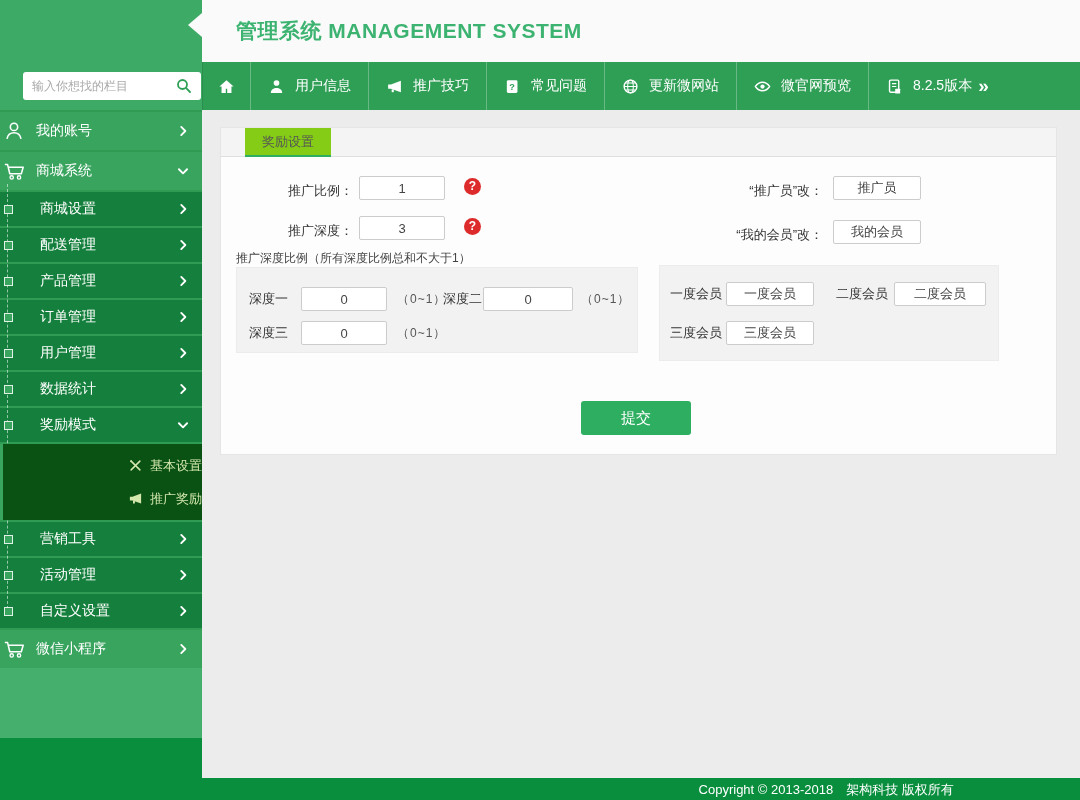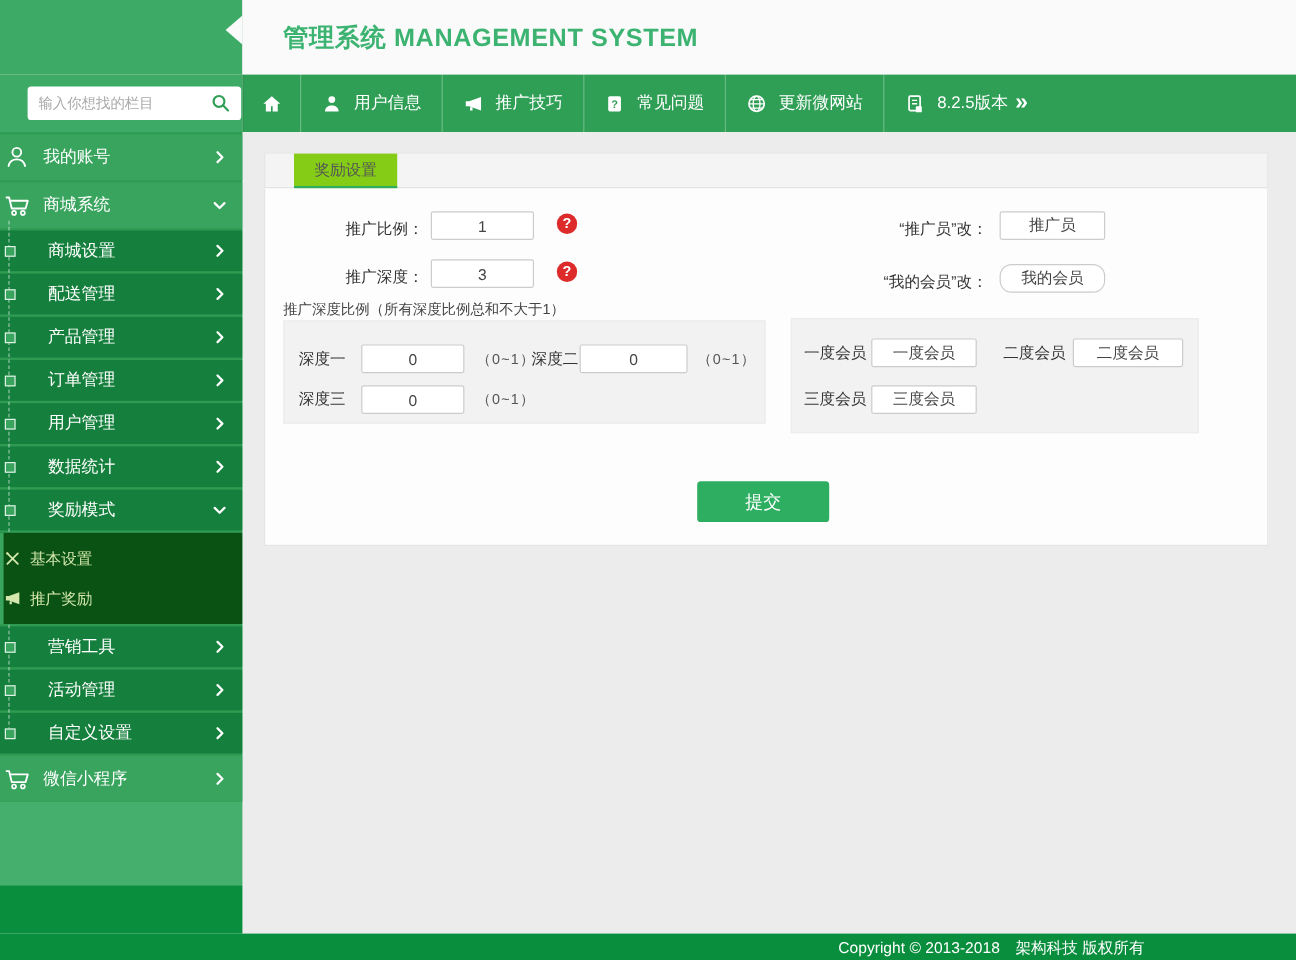--- a/index.html
+++ b/index.html
@@ -69,21 +69,21 @@
     display:flex; align-items:center; cursor:pointer; position:relative; padding:0 12px 0 40px;
   }
   .smi::before {
     content:""; position:absolute; left:4px; top:50%; margin-top:-4px; width:7px; height:7px;
     border:1px solid rgba(255,255,255,.85); background:#38a45e; z-index:2;
   }
   .smi .milabel { flex:1; }
 
   .darkmenu { background:#0a5213; border-left:3px solid #38a45e; padding:5px 0; margin-bottom:2px; position:relative; z-index:3; }
   .dmi {
-    height:33px; display:flex; align-items:center; justify-content:flex-start; gap:7px;
+    height:33px; display:flex; align-items:center; justify-content:flex-end; gap:7px;
     color:#d4e7ad; font-size:13px; cursor:pointer;
   }
   .dmi .dicon { width:15px; height:15px; flex:none; }
   .mi-last { margin-top:2px; }
 
   
   .content { flex:1; background:#ececec; min-width:0; }
   .panel { margin:17px 23px 0 18px; }
   .tabbar { height:30px; background:#f4f4f4; border:1px solid #e5e5e5; border-bottom:1px solid #e0e0e0; display:flex; }
   .tab {
@@ -171,20 +171,27 @@
         </svg>
         <span>常见问题</span>
       </div>
       <div class="nav-item">
         <svg class="nicon" viewBox="0 0 24 24">
           <circle cx="12" cy="12" r="9" fill="none" stroke="#fff" stroke-width="2"></circle>
           <ellipse cx="12" cy="12" rx="4" ry="9" fill="none" stroke="#fff" stroke-width="1.5"></ellipse>
           <path d="M3.5 12h17M5 7h14M5 17h14" stroke="#fff" stroke-width="1.5" fill="none"></path>
         </svg>
         <span>更新微网站</span>
+      </div>
+      <div class="nav-item">
+        <svg class="nicon" viewBox="0 0 24 24">
+          <path d="M2 12s4-6 10-6 10 6 10 6-4 6-10 6S2 12 2 12z" fill="none" stroke="#fff" stroke-width="2"></path>
+          <circle cx="12" cy="12" r="3" fill="#fff"></circle>
+        </svg>
+        <span>微官网预览</span>
       </div>
       <div class="nav-item">
         <svg class="nicon" viewBox="0 0 24 24">
           <rect x="5" y="3" width="13" height="17" rx="1.5" fill="none" stroke="#fff" stroke-width="2"></rect>
           <path d="M8.5 8h6M8.5 12h6" stroke="#fff" stroke-width="1.7"></path>
           <rect x="13" y="15" width="7" height="7" rx="1" fill="#fff"></rect>
         </svg>
         <span>8.2.5版本</span>
         <span class="nav-suffix">»</span>
       </div>
@@ -326,21 +333,21 @@
           <span class="abs help" style="left:243px;top:21px">?</span>
 
           <span class="abs flabel" style="left:402px;top:22px;width:200px">“推广员”改：</span>
           <input class="abs fin" style="left: 612px; top: 19px; width: 88px;" value="推广员">
 
           <span class="abs flabel" style="left:0;top:62px;width:132px">推广深度：</span>
           <input class="abs fin" style="left: 138px; top: 59px; width: 86px;" value="3">
           <span class="abs help" style="left:243px;top:61px">?</span>
 
           <span class="abs flabel" style="left:402px;top:66px;width:200px">“我的会员”改：</span>
-          <input class="abs fin" style="left: 612px; top: 63px; width: 88px; border-radius: 10px;" value="我的会员">
+          <input class="abs fin" style="left: 612px; top: 63px; width: 88px;" value="我的会员">
 
           <span class="abs caption" style="left:15px;top:93px">推广深度比例（所有深度比例总和不大于1）</span>
 
           <div class="graybox" style="left:15px;top:110px;width:402px;height:86px">
             <span class="gb-label" style="left:12px;top:19px">深度一</span>
             <input class="abs fin" style="left: 64px; top: 19px; width: 86px;" value="0">
             <span class="hint" style="left:160px;top:19px">（0~1）</span>
             <span class="gb-label" style="left:206px;top:19px">深度二</span>
             <input class="abs fin" style="left: 246px; top: 19px; width: 90px;" value="0">
             <span class="hint" style="left:344px;top:19px">（0~1）</span>

